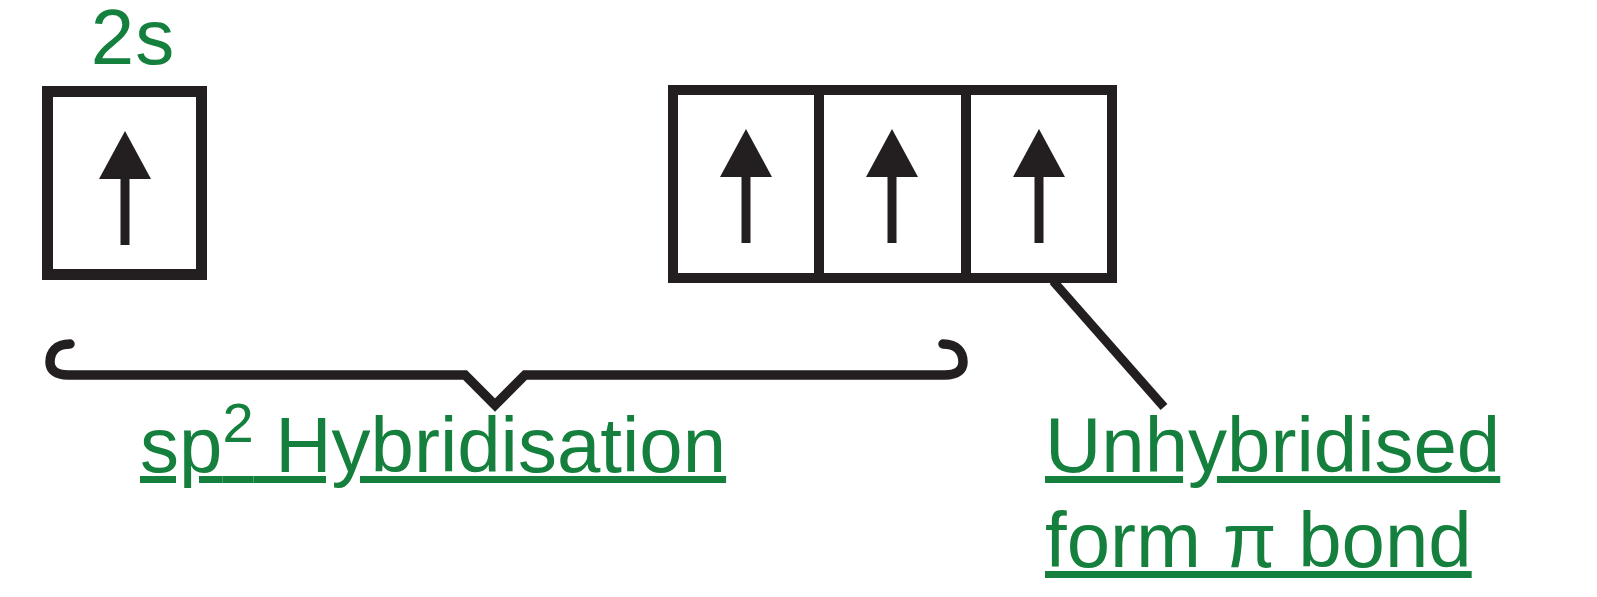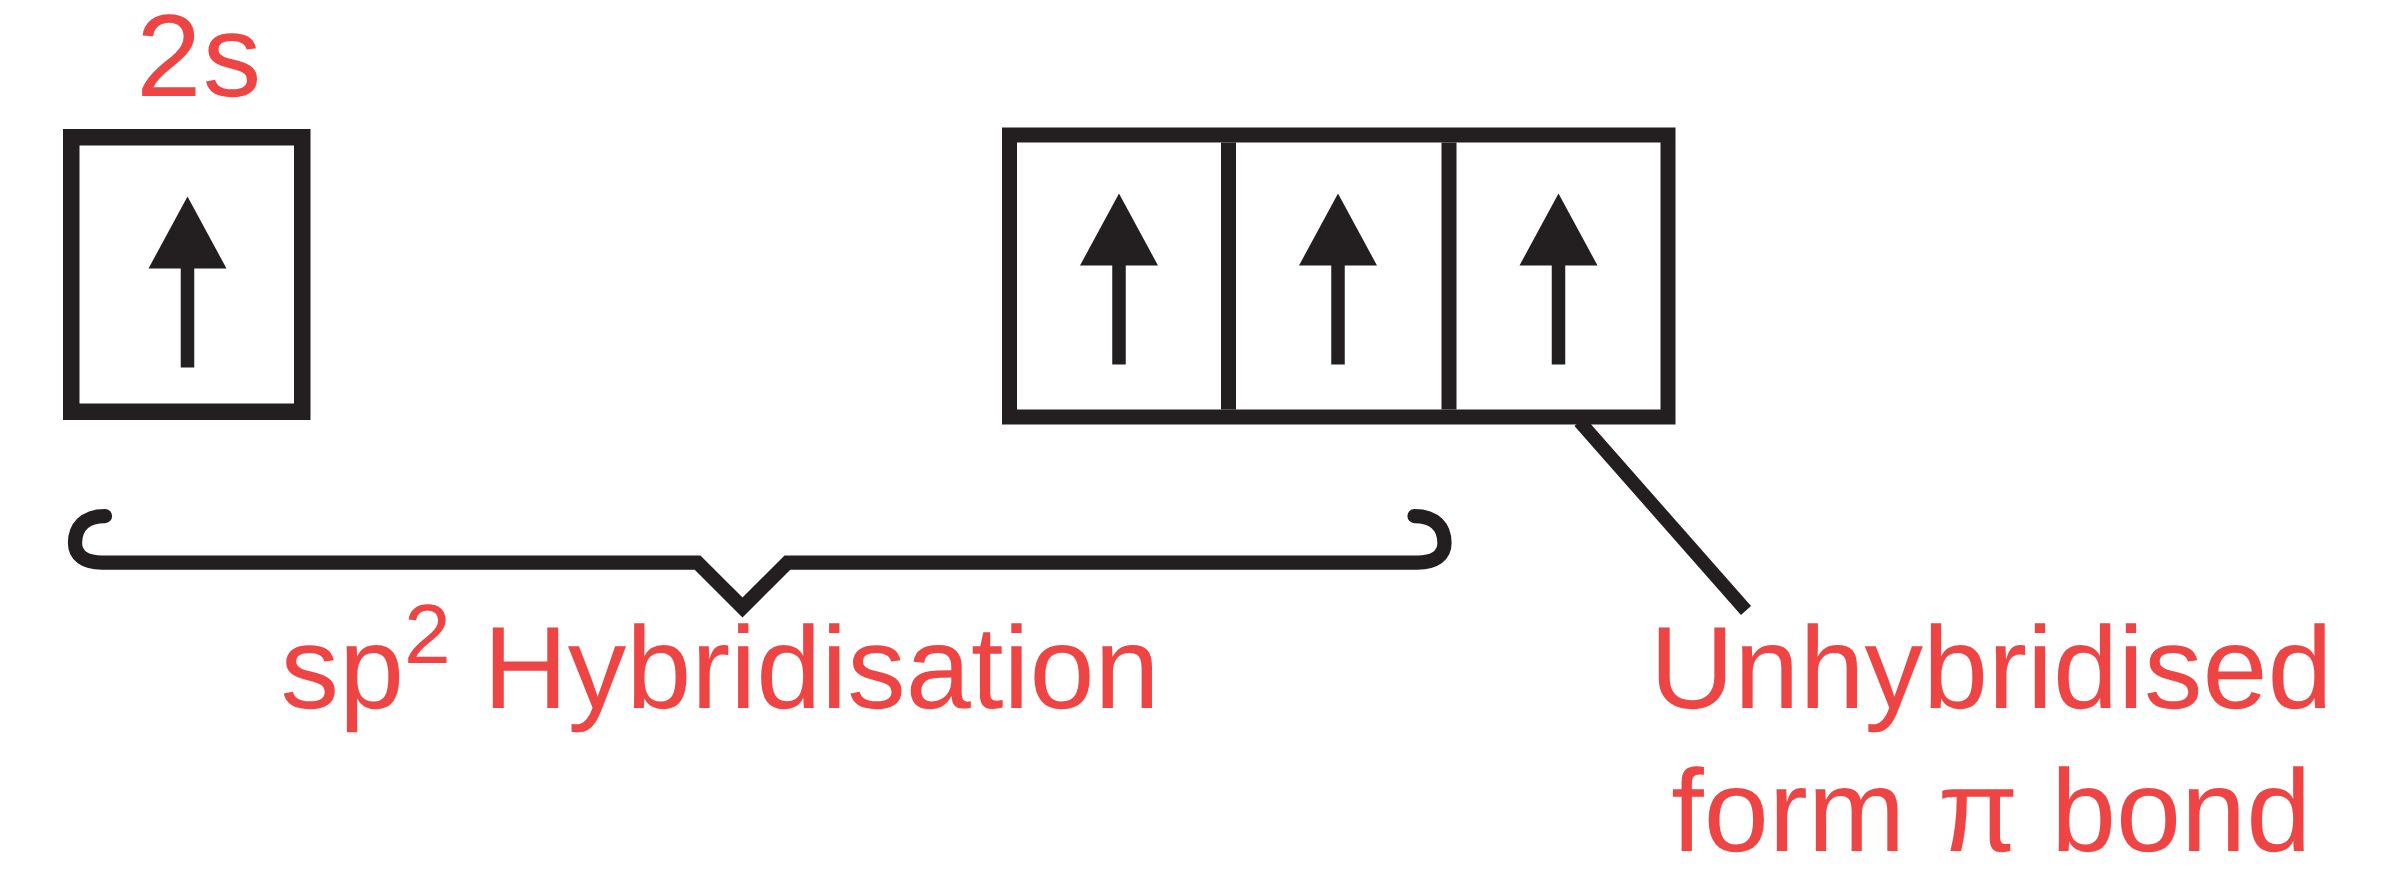--- a/index.html
+++ b/index.html
@@ -1,21 +1,21 @@
 <!DOCTYPE html>
 <html><head>
 <meta charset="utf-8">
 <style>
   html,body{margin:0;padding:0;background:#ffffff;}
   .canvas{
     position:relative;
     width:1597px;height:597px;
     background:#ffffff;
     font-family:"Liberation Sans", sans-serif;
-    color:#ef4444;
+    color:#15803d;
     overflow:hidden;
   }
   .orbital-label{
     position:absolute;
     left:58px;top:-8px;
     width:150px;
     font-size:78px;
     text-align:center;
     letter-spacing:1px;
   }
@@ -42,22 +42,23 @@
   }
   .p-cell:first-child{border-left:none;}
   .arrow-icon{display:block;margin-top:32px;}
   .s-box .arrow-icon{margin-top:32px;}
   .brace-svg{position:absolute;left:44px;top:336px;}
   .pointer-svg{position:absolute;left:1040px;top:274px;}
   .caption{
     position:absolute;
     font-size:78px;
     line-height:95px;
-    text-align:center;
+    text-align:left;
     white-space:nowrap;
+    text-decoration:underline;
   }
   .caption-left{left:140px;top:398px;width:680px;}
   .caption-right{left:1045px;top:398px;width:565px;}
   .sup{
     font-size:56px;
     position:relative;
     top:-30px;
   }
 </style>
 </head>

